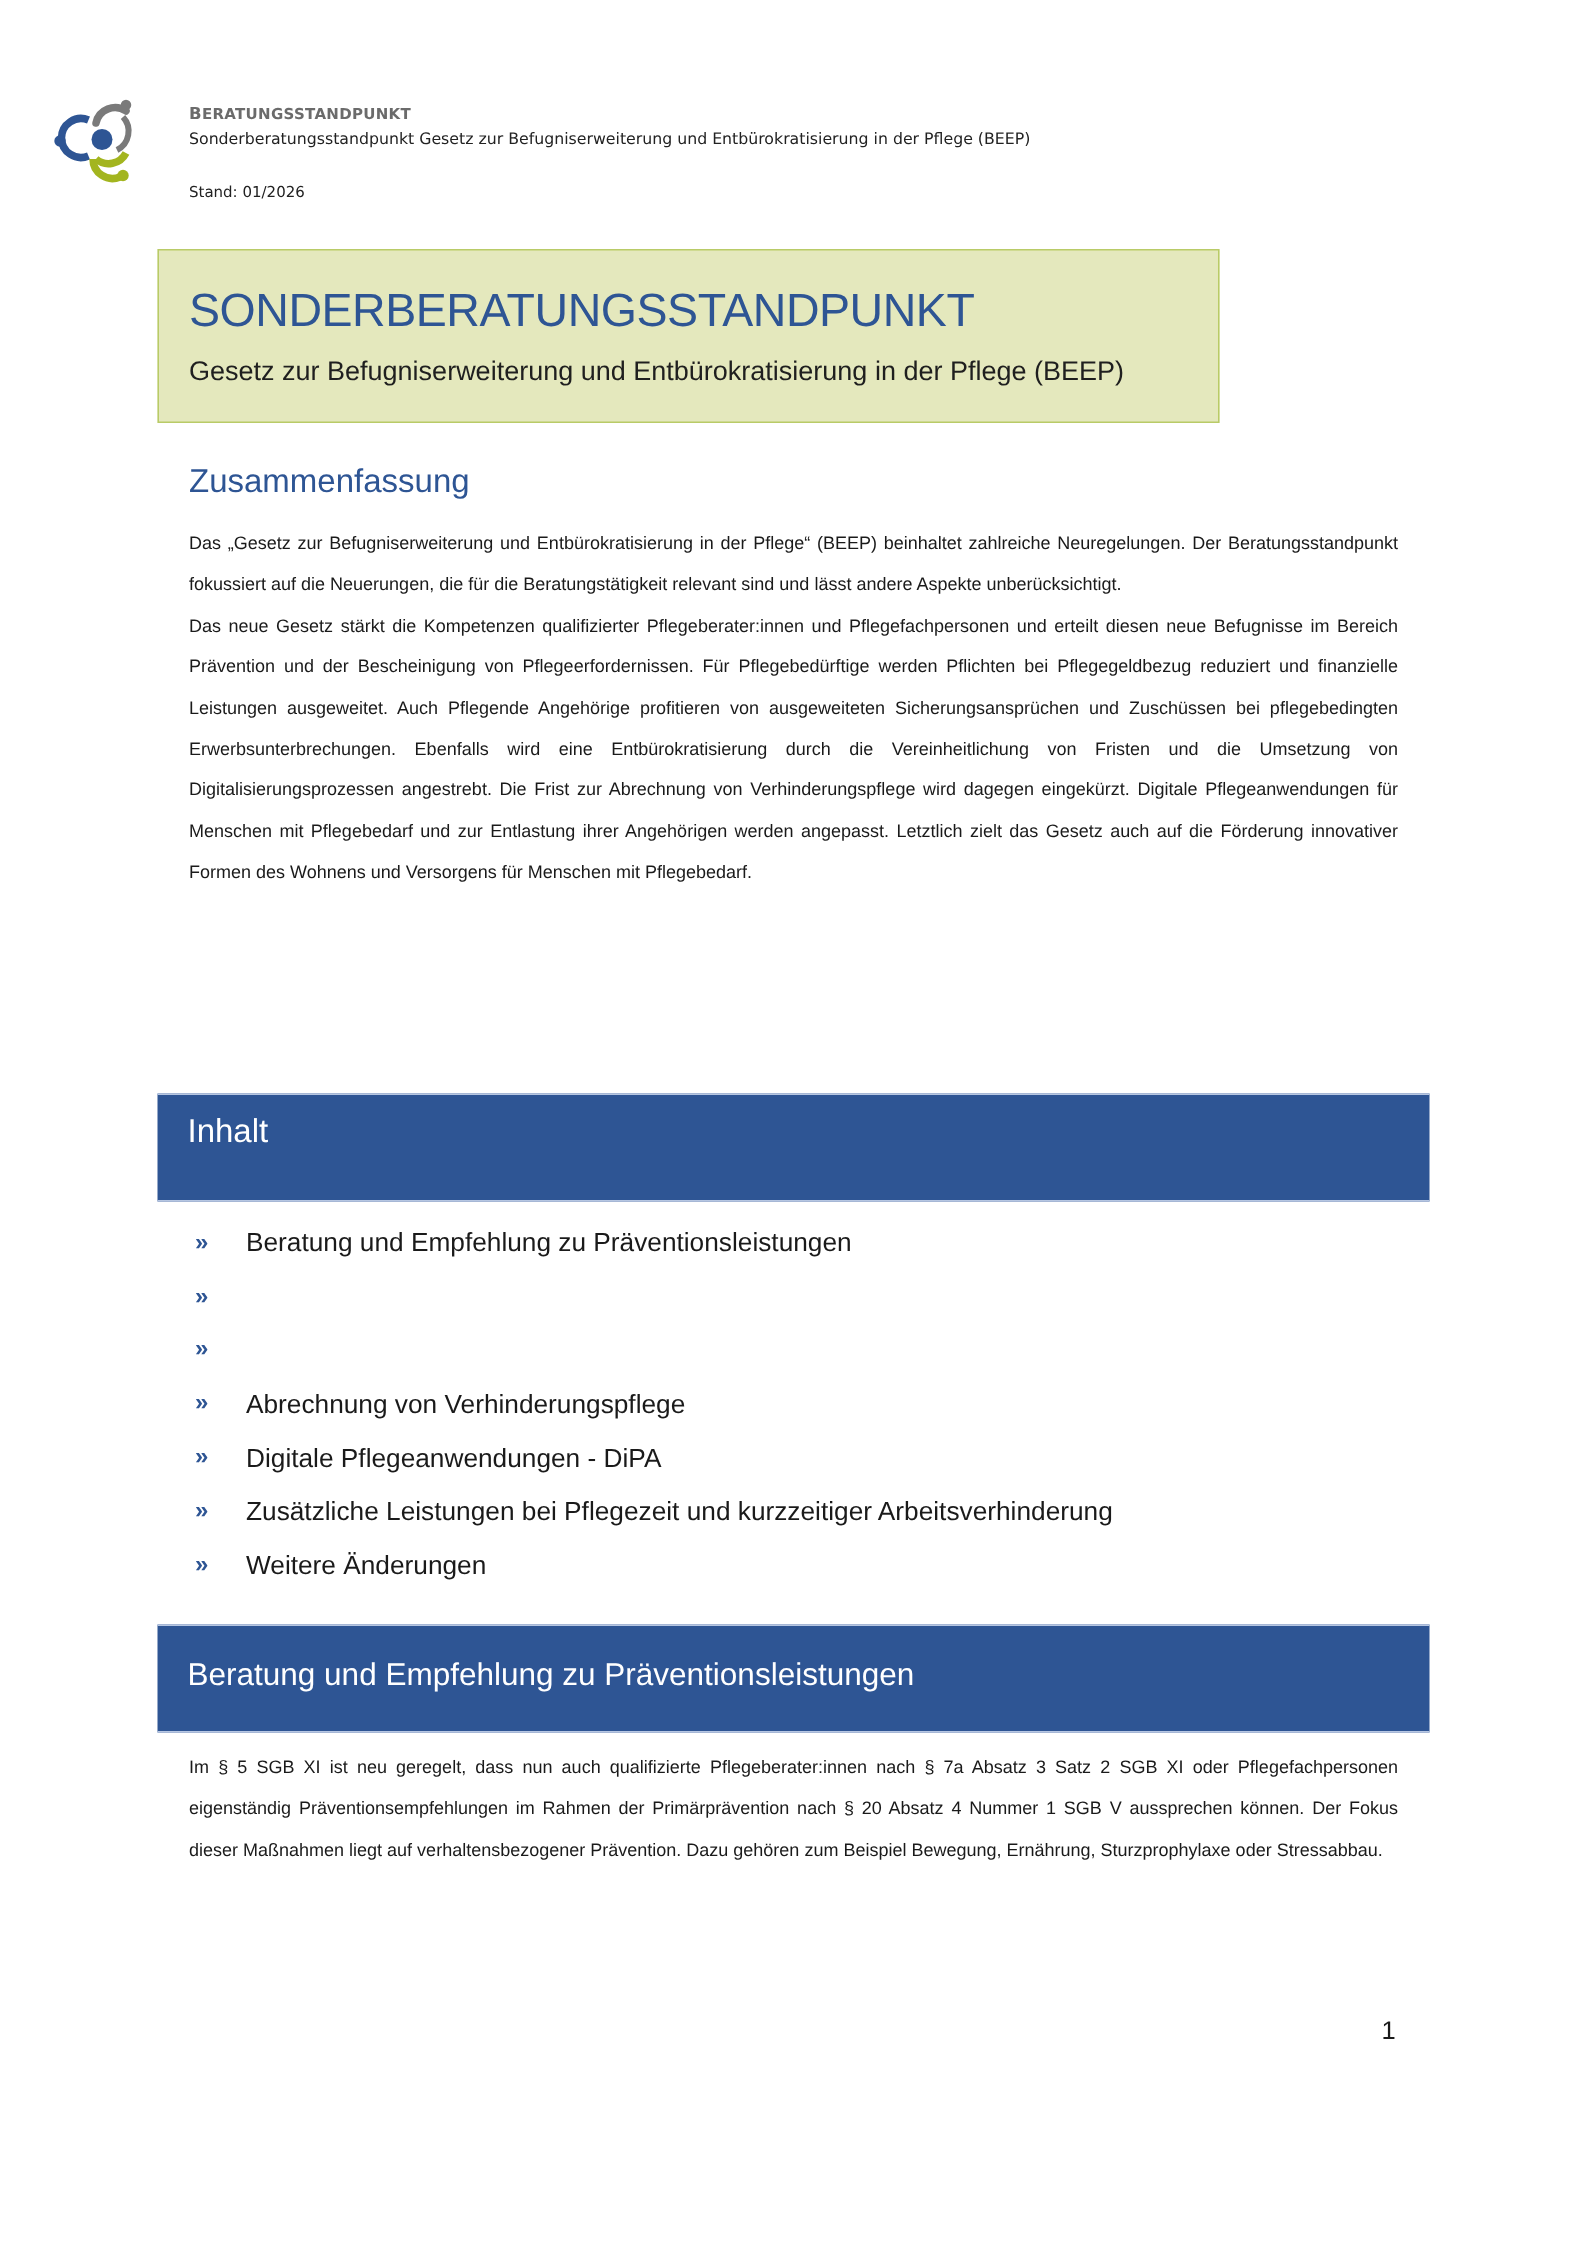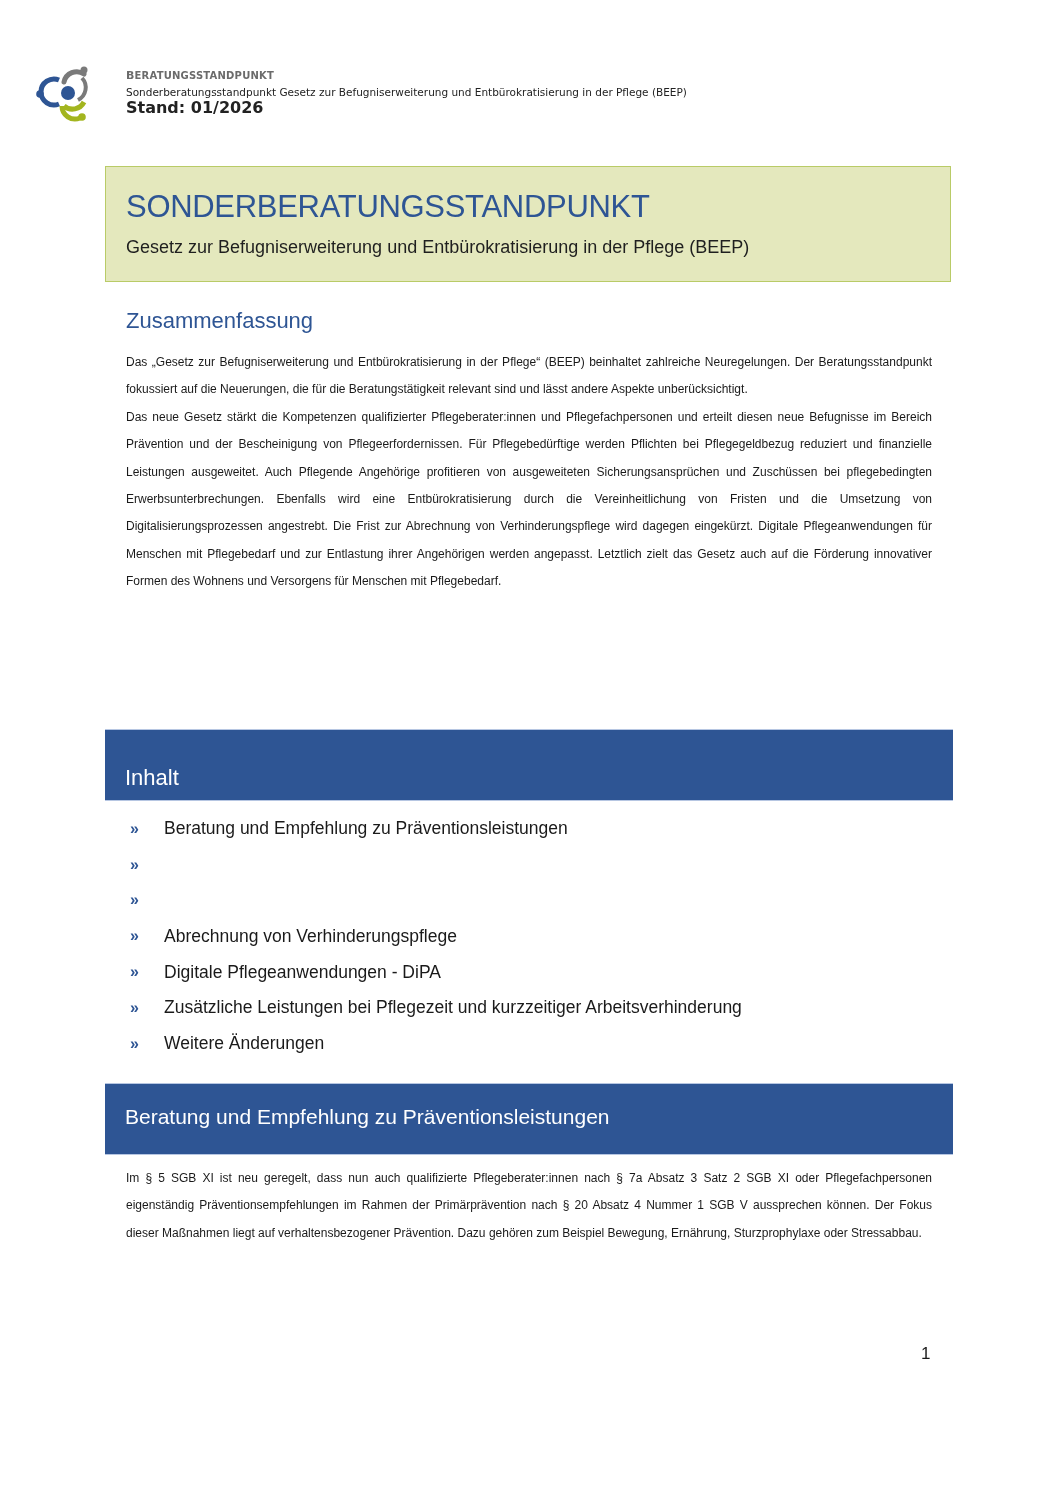--- a/index.html
+++ b/index.html
@@ -3,23 +3,23 @@
 <meta charset="utf-8">
 <style>
   html, body { margin:0; padding:0; background:#ffffff; }
   body { width:1058px; height:1497px; position:relative; overflow:hidden;
          font-family:"Liberation Sans", sans-serif; color:#1a1a1a; }
   .logo { position:absolute; left:34px; top:64px; width:56px; height:58px; }
   .hdr { position:absolute; left:126px; top:69px; font-family:"DejaVu Sans", sans-serif; }
   .hdr-kicker { font-size:10px; color:#6b6b6b; font-weight:bold; letter-spacing:0.2px; line-height:14px; }
   .hdr-kicker .cap { font-size:11px; }
   .hdr-title { font-size:10.5px; font-weight:normal; color:#222; line-height:16px; margin-top:1px; }
-  .hdr-stand { font-size:16px; font-weight:bold; color:#222; line-height:16px; margin-top:0; }
+  .hdr-stand { font-size:10px; font-weight:normal; color:#222; line-height:16px; margin-top:20px; }
 
-  .title-box { position:absolute; left:105px; top:166px; width:846px; height:116px;
+  .title-box { position:absolute; left:105px; top:166px; width:708px; height:116px;
                background:#e4e8bd; border:1px solid #b9cb67; box-sizing:border-box; }
   .title-main { position:absolute; left:20px; top:22px; font-size:31px; color:#2e5594;
                 letter-spacing:-0.3px; font-family:"Liberation Sans Narrow","Liberation Sans", sans-serif; }
   .title-sub { position:absolute; left:20px; top:70px; font-size:18px; color:#1f1f1f; }
 
   .h2 { position:absolute; left:126px; top:308px; font-size:22px; color:#2e5594; }
 
   .para { position:absolute; left:126px; width:806px; font-size:12px; line-height:27.4px;
           text-align:justify; color:#1a1a1a; }
   .para p { margin:0; }
@@ -60,21 +60,21 @@
   <div class="title-sub">Gesetz zur Befugniserweiterung und Entbürokratisierung in der Pflege (BEEP)</div>
 </div>
 
 <div class="h2">Zusammenfassung</div>
 <div class="para" style="top:349px;">
   <p>Das „Gesetz zur Befugniserweiterung und Entbürokratisierung in der Pflege“ (BEEP) beinhaltet zahlreiche Neuregelungen. Der Beratungsstandpunkt fokussiert auf die Neuerungen, die für die Beratungstätigkeit relevant sind und lässt andere Aspekte unberücksichtigt.</p>
   <p>Das neue Gesetz stärkt die Kompetenzen qualifizierter Pflegeberater:innen und Pflegefachpersonen und erteilt diesen neue Befugnisse im Bereich Prävention und der Bescheinigung von Pflegeerfordernissen. Für Pflegebedürftige werden Pflichten bei Pflegegeldbezug reduziert und finanzielle Leistungen ausgeweitet. Auch Pflegende Angehörige profitieren von ausgeweiteten Sicherungsansprüchen und Zuschüssen bei pflegebedingten Erwerbsunterbrechungen.  Ebenfalls wird eine Entbürokratisierung durch die Vereinheitlichung von Fristen und die Umsetzung von Digitalisierungsprozessen angestrebt. Die Frist zur Abrechnung von Verhinderungspflege wird dagegen eingekürzt. Digitale Pflegeanwendungen für Menschen mit Pflegebedarf und zur Entlastung ihrer Angehörigen werden angepasst. Letztlich zielt das Gesetz auch auf die Förderung innovativer Formen des Wohnens und Versorgens für Menschen mit Pflegebedarf.</p>
 </div>
 
 <div class="band" style="top:729px;height:72px;">
-  <span style="top:35px;font-size:22px;">Inhalt</span>
+  <span style="top:11px;font-size:22px;">Inhalt</span>
 </div>
 
 <ul class="toc">
   <li>
       <span class="bullet">»</span>
       <span>Beratung und Empfehlung zu Präventionsleistungen</span>
     </li>
   <li>
       <span class="bullet">»</span>
     </li>

